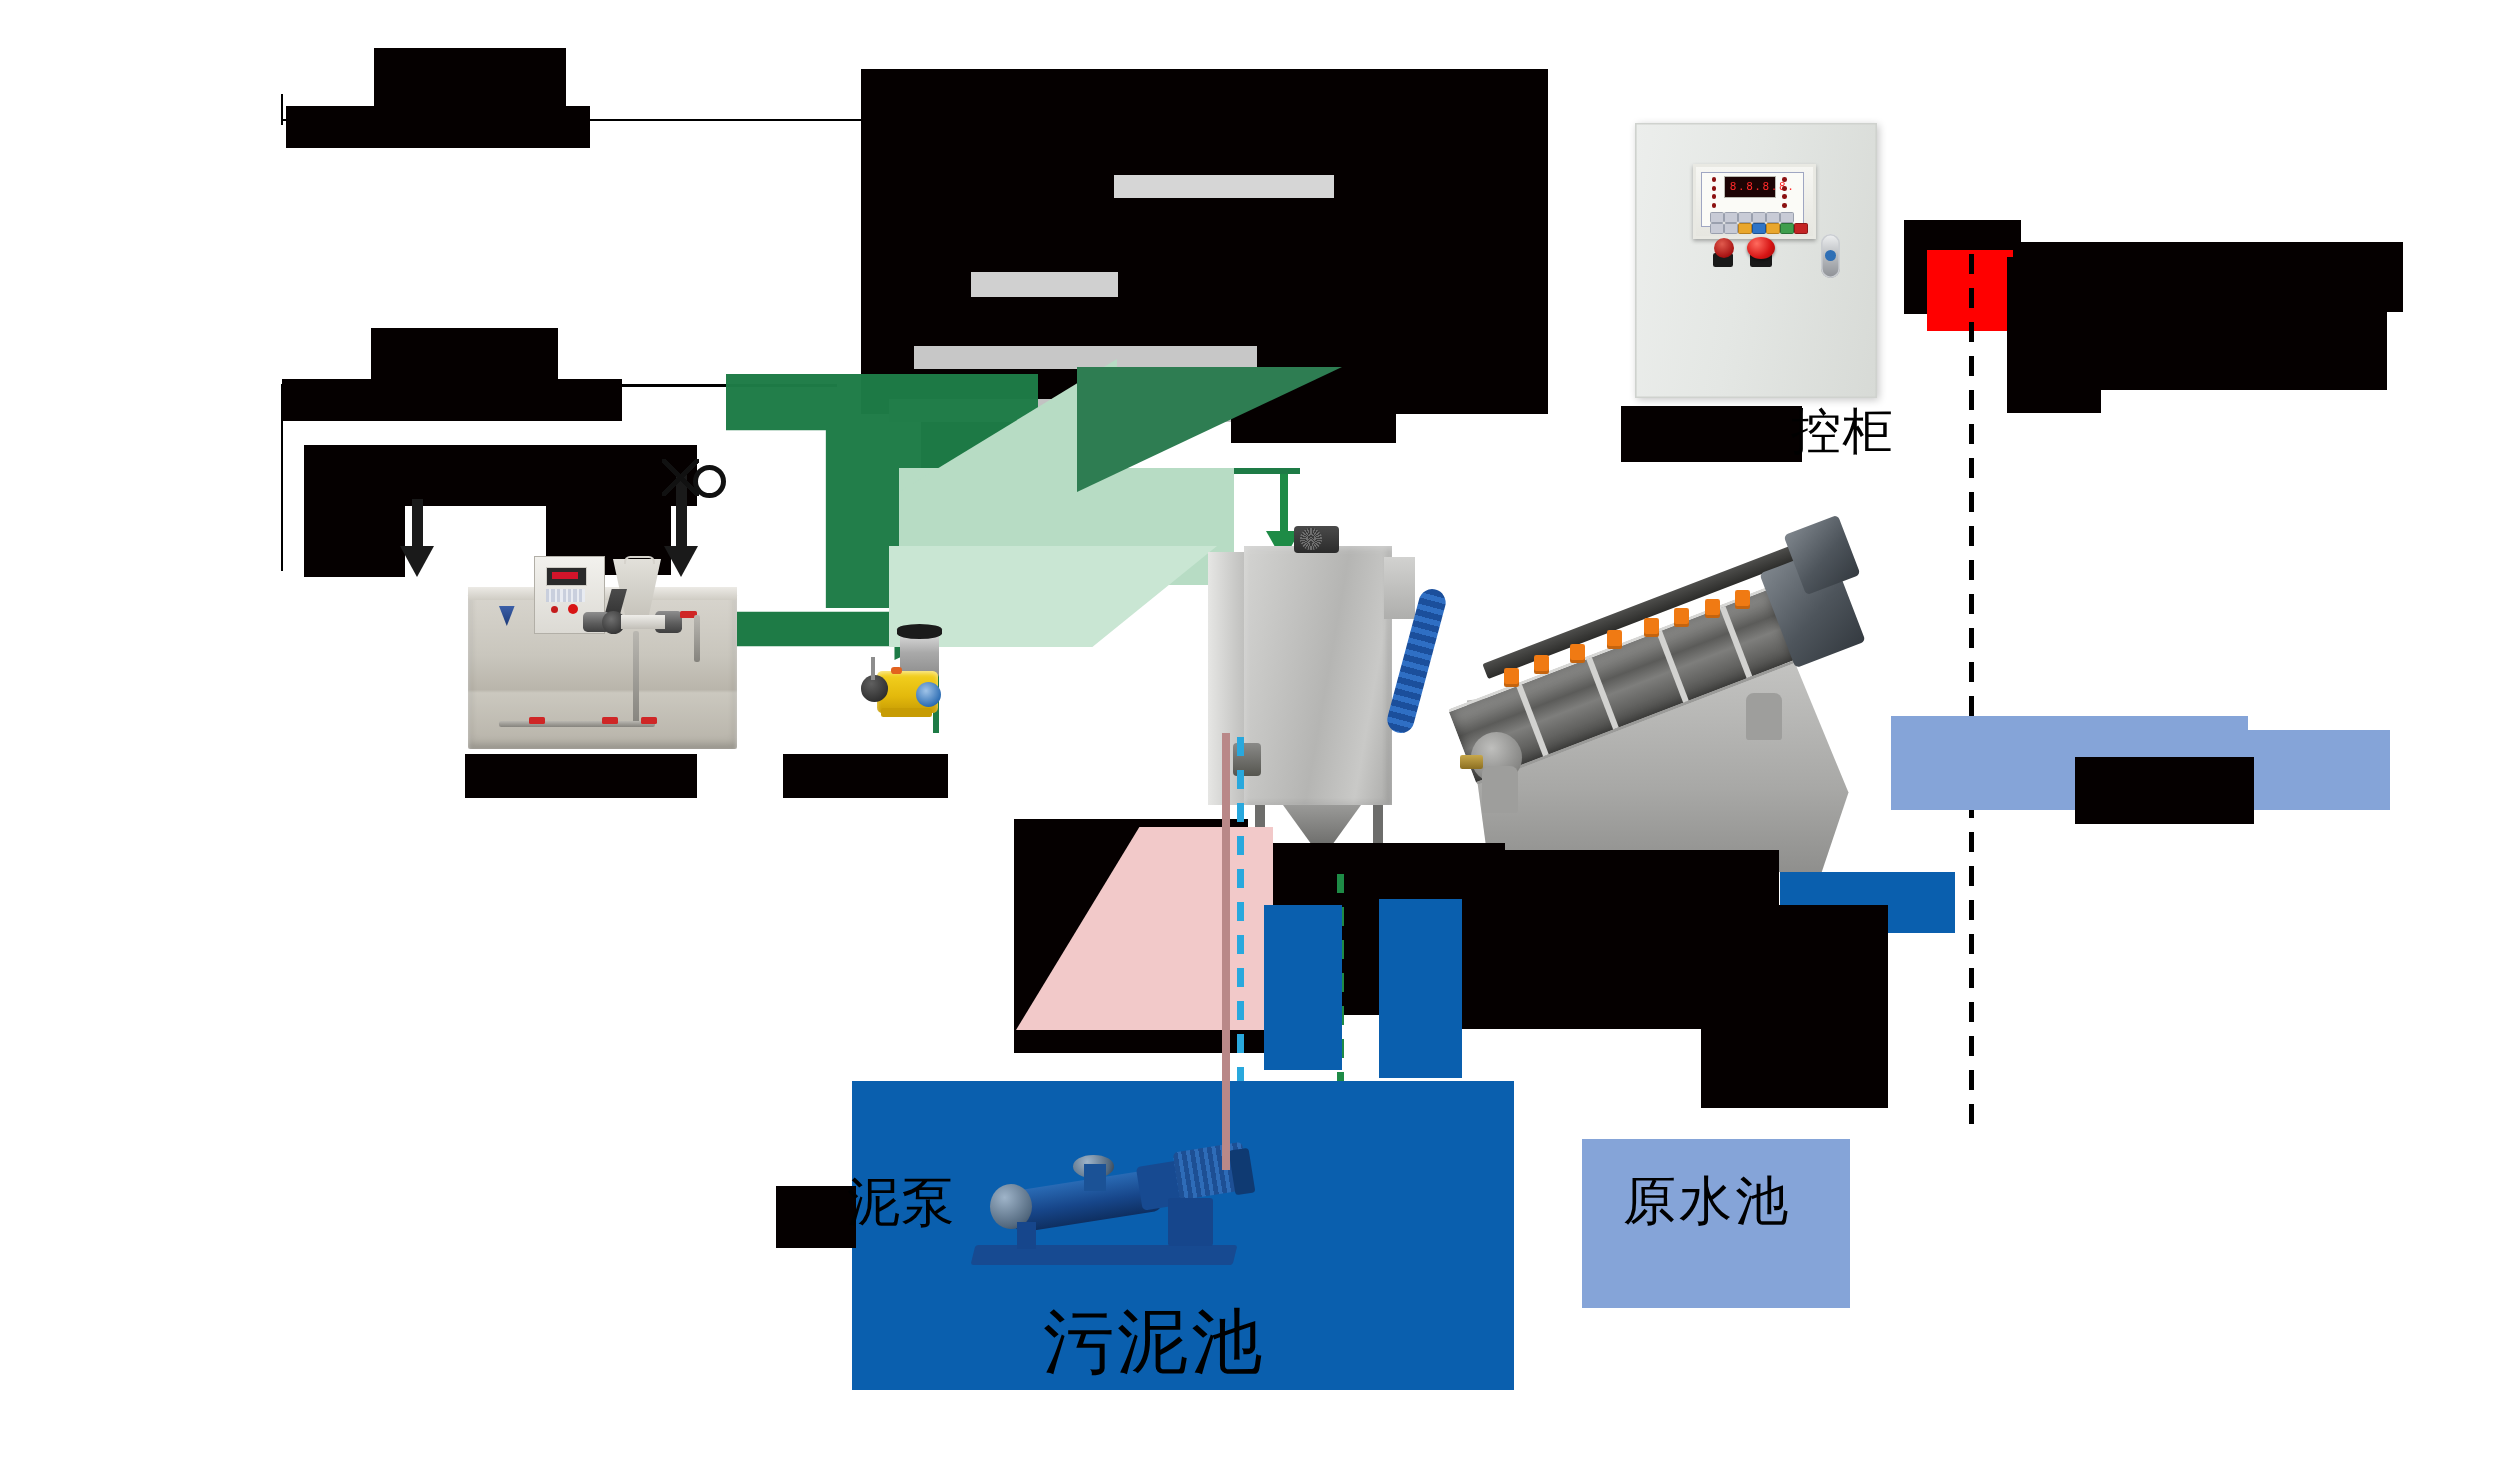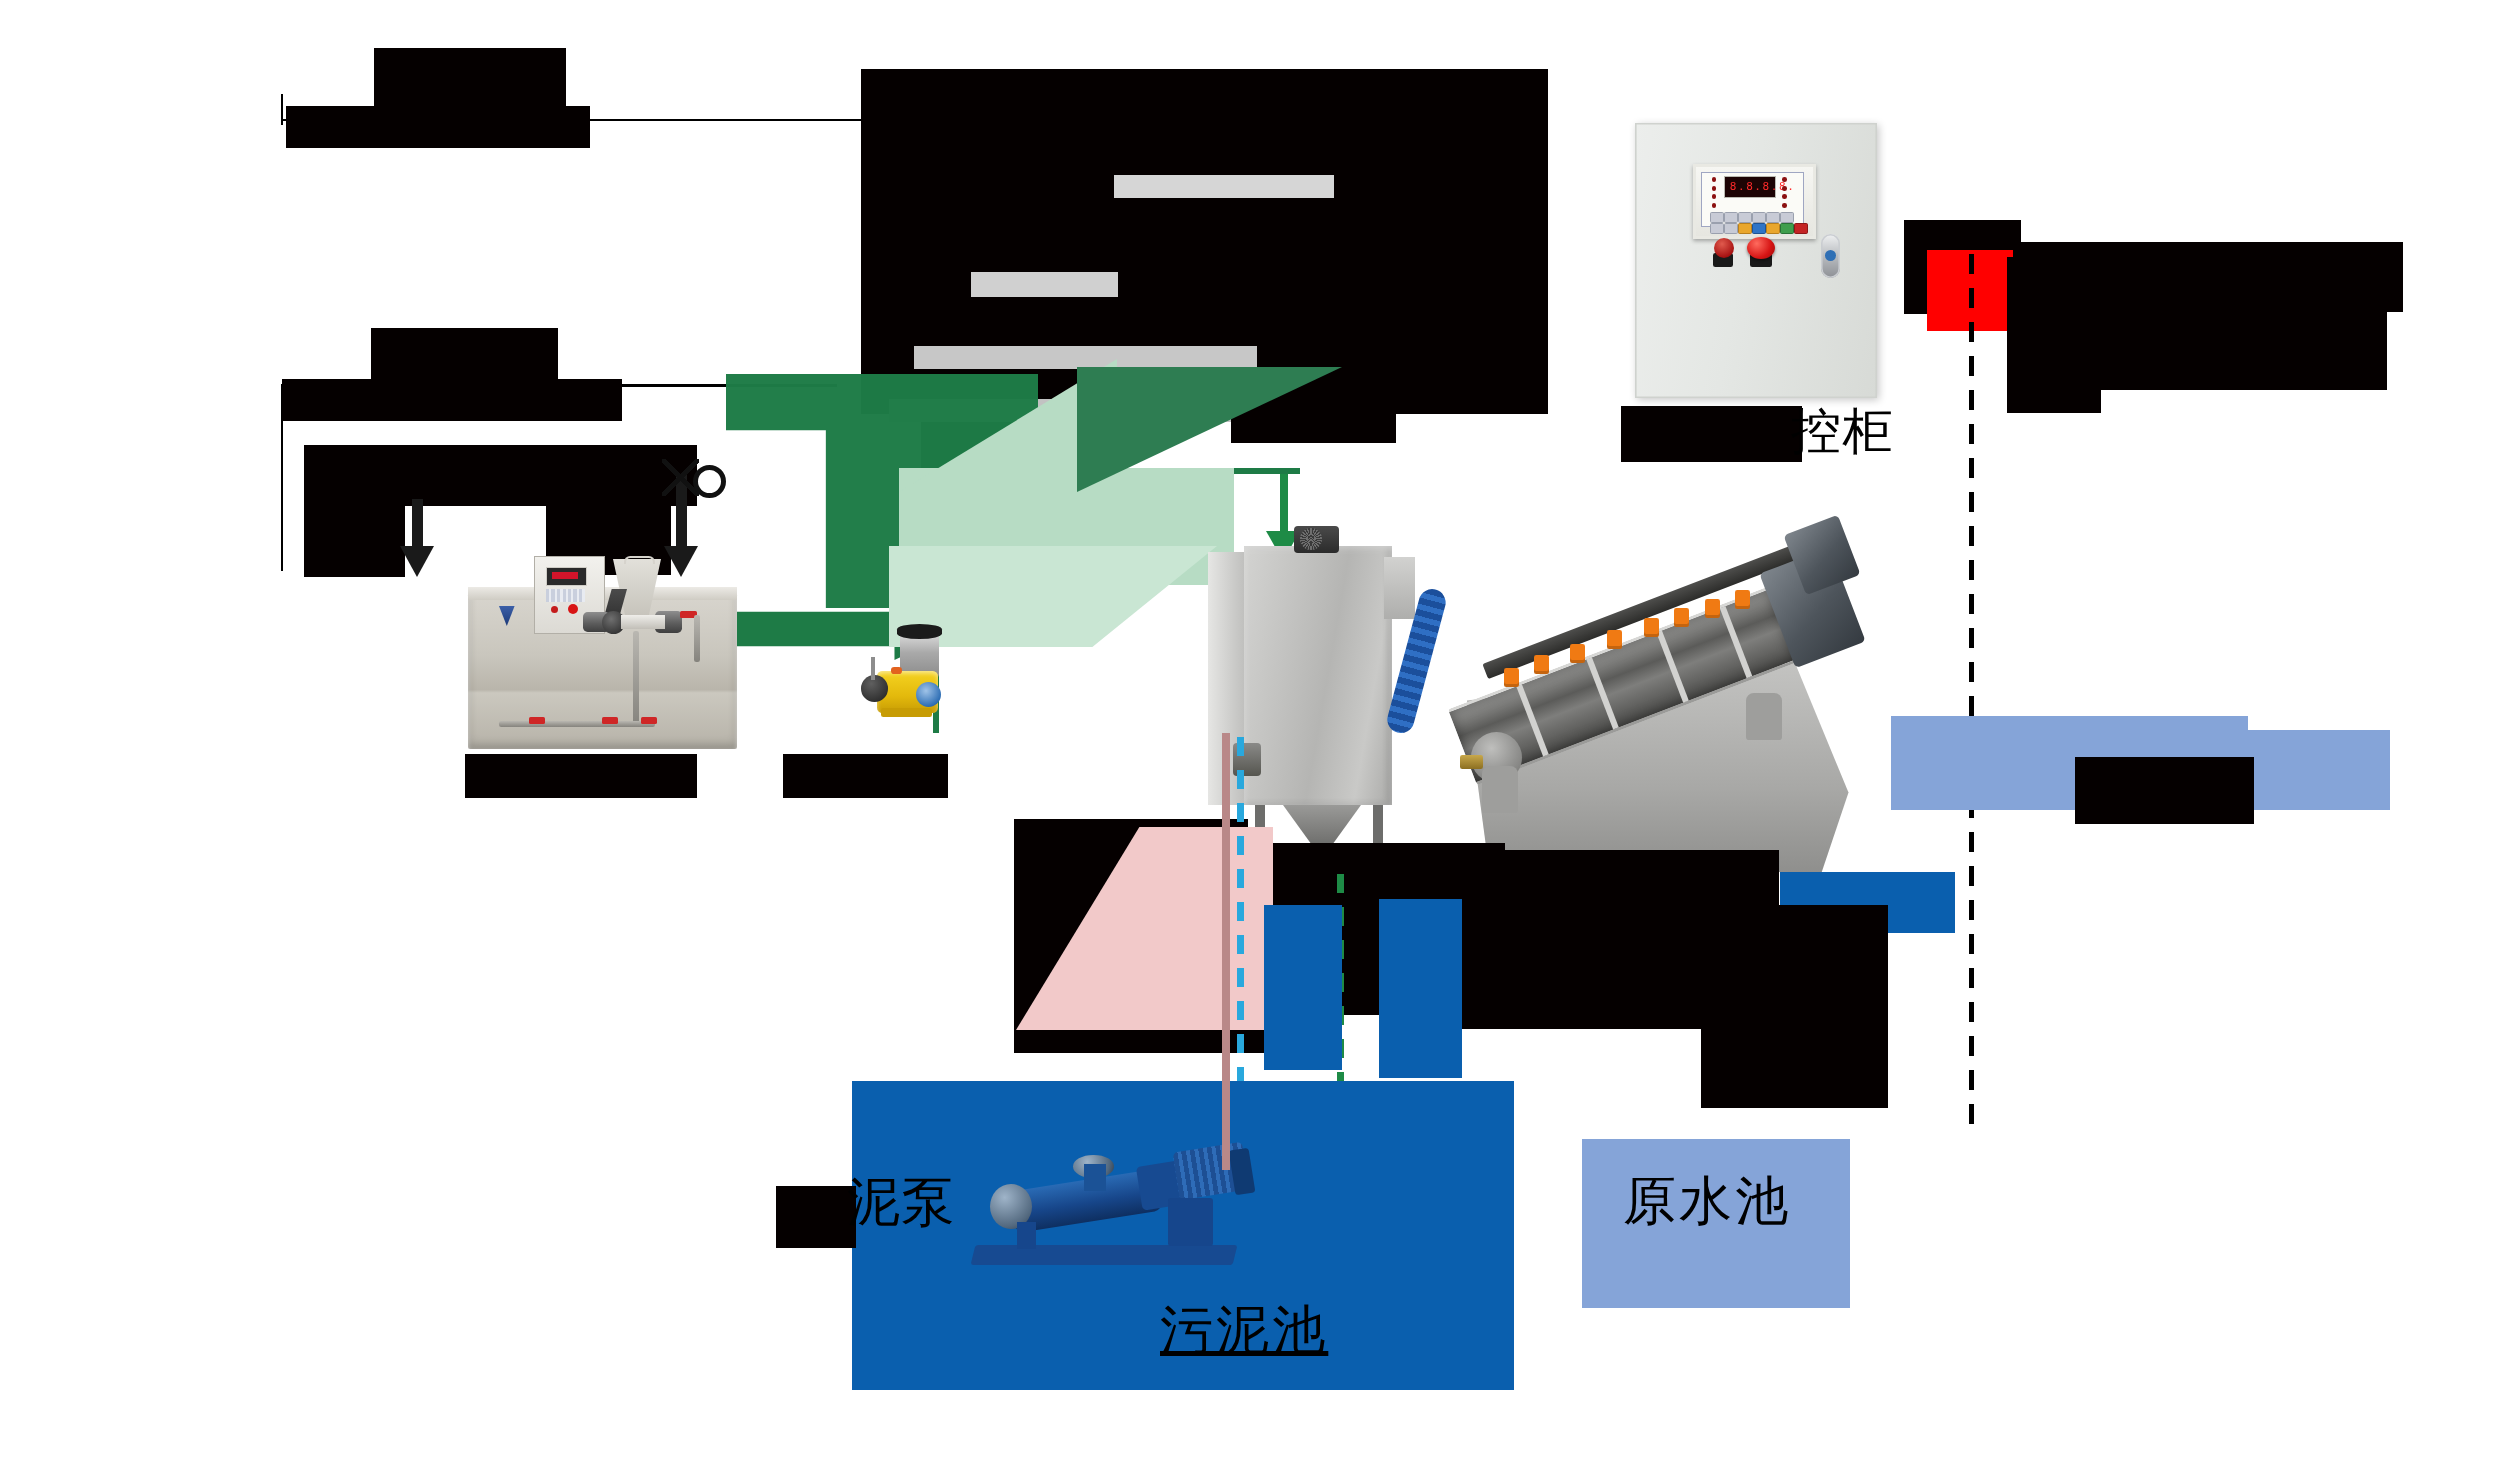--- a/index.html
+++ b/index.html
@@ -362,21 +362,21 @@
   <div class="arrow-dn" style="left:1224px;top:1248px;border-top:33px solid #29a8dd;border-left-width:15.6px;border-right-width:15.6px;"></div>
 
   <div class="dash-v-green" style="left:1337px;top:874px;height:390px;"></div>
   <div class="arrow-dn" style="left:1324px;top:1245px;border-top:33px solid #1e8b46;border-left-width:15.6px;border-right-width:15.6px;"></div>
 
   <div class="redact-strongblue" style="left:1264px;top:905px;width:78px;height:165px;"></div>
   <div class="redact-strongblue" style="left:1379px;top:899px;width:83px;height:179px;"></div>
 
   <div class="pool" style="left:852px;top:1081px;width:662px;height:309px;background:#0a5fae;"></div>
   <div class="abs" style="left:852px;top:1108px;width:94px;height:282px;background:#0a5fae;"></div>
-  <div class="pool-label" style="left:1160px;top:1295px;font-size:53px;letter-spacing:3.1px;text-decoration:underline;">污泥池</div>
+  <div class="pool-label" style="left:1043px;top:1295px;font-size:71px;letter-spacing:3.1px;">污泥池</div>
 
   <div class="pool" style="left:1582px;top:1139px;width:268px;height:169px;background:#85a4d8;"></div>
   <div class="pool-label" style="left:1623px;top:1166px;font-size:53px;letter-spacing:3.1px;">原水池</div>
 
   <div class="eq" style="left:967px;top:1147px;width:296px;height:148px;">
     <div class="sp-frame" style="left:6.2px;top:98px;width:262px;height:20px;transform:skewX(-14deg);"></div>
     <div class="sp-body" style="left:45px;top:33px;width:148px;height:42px;transform:rotate(-9deg);"></div>
     <div class="sp-flange" style="left:23.4px;top:37px;width:42px;height:45px;"></div>
     <div class="sp-flange" style="left:106px;top:7.8px;width:41px;height:23.4px;"></div>
     <div class="abs" style="left:117px;top:17px;width:22px;height:26.5px;background:#1b5296;"></div>

